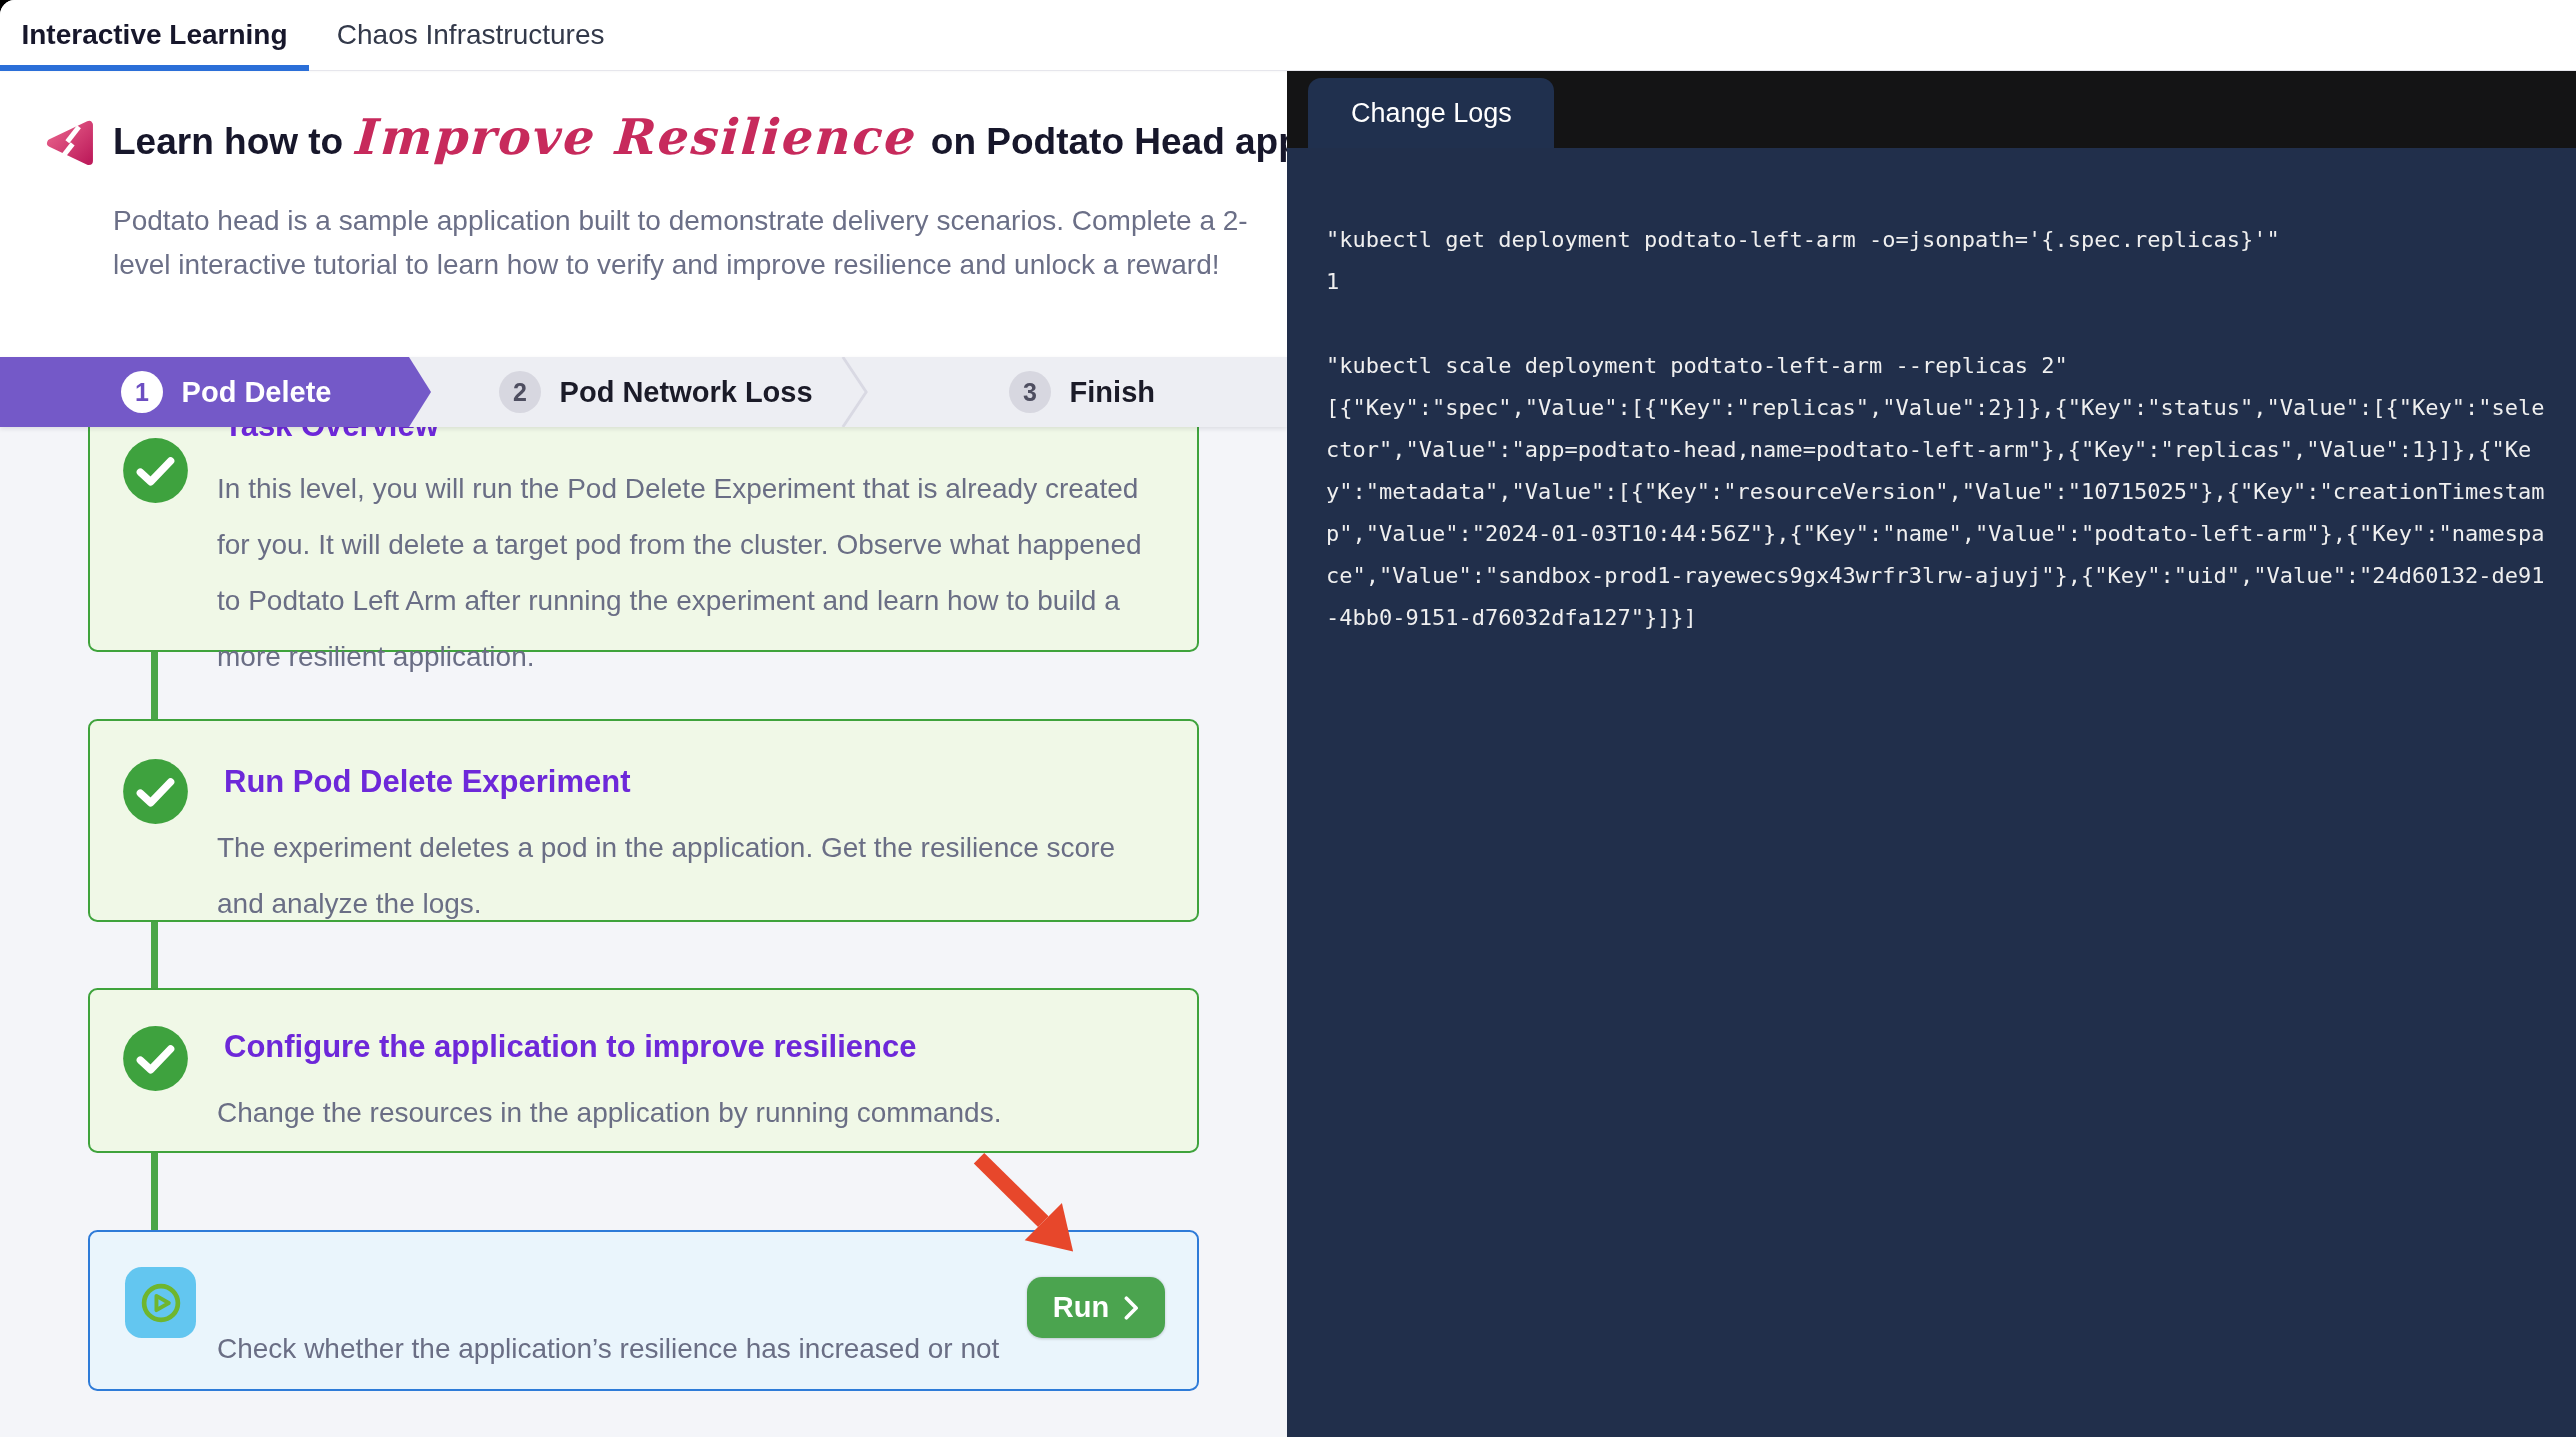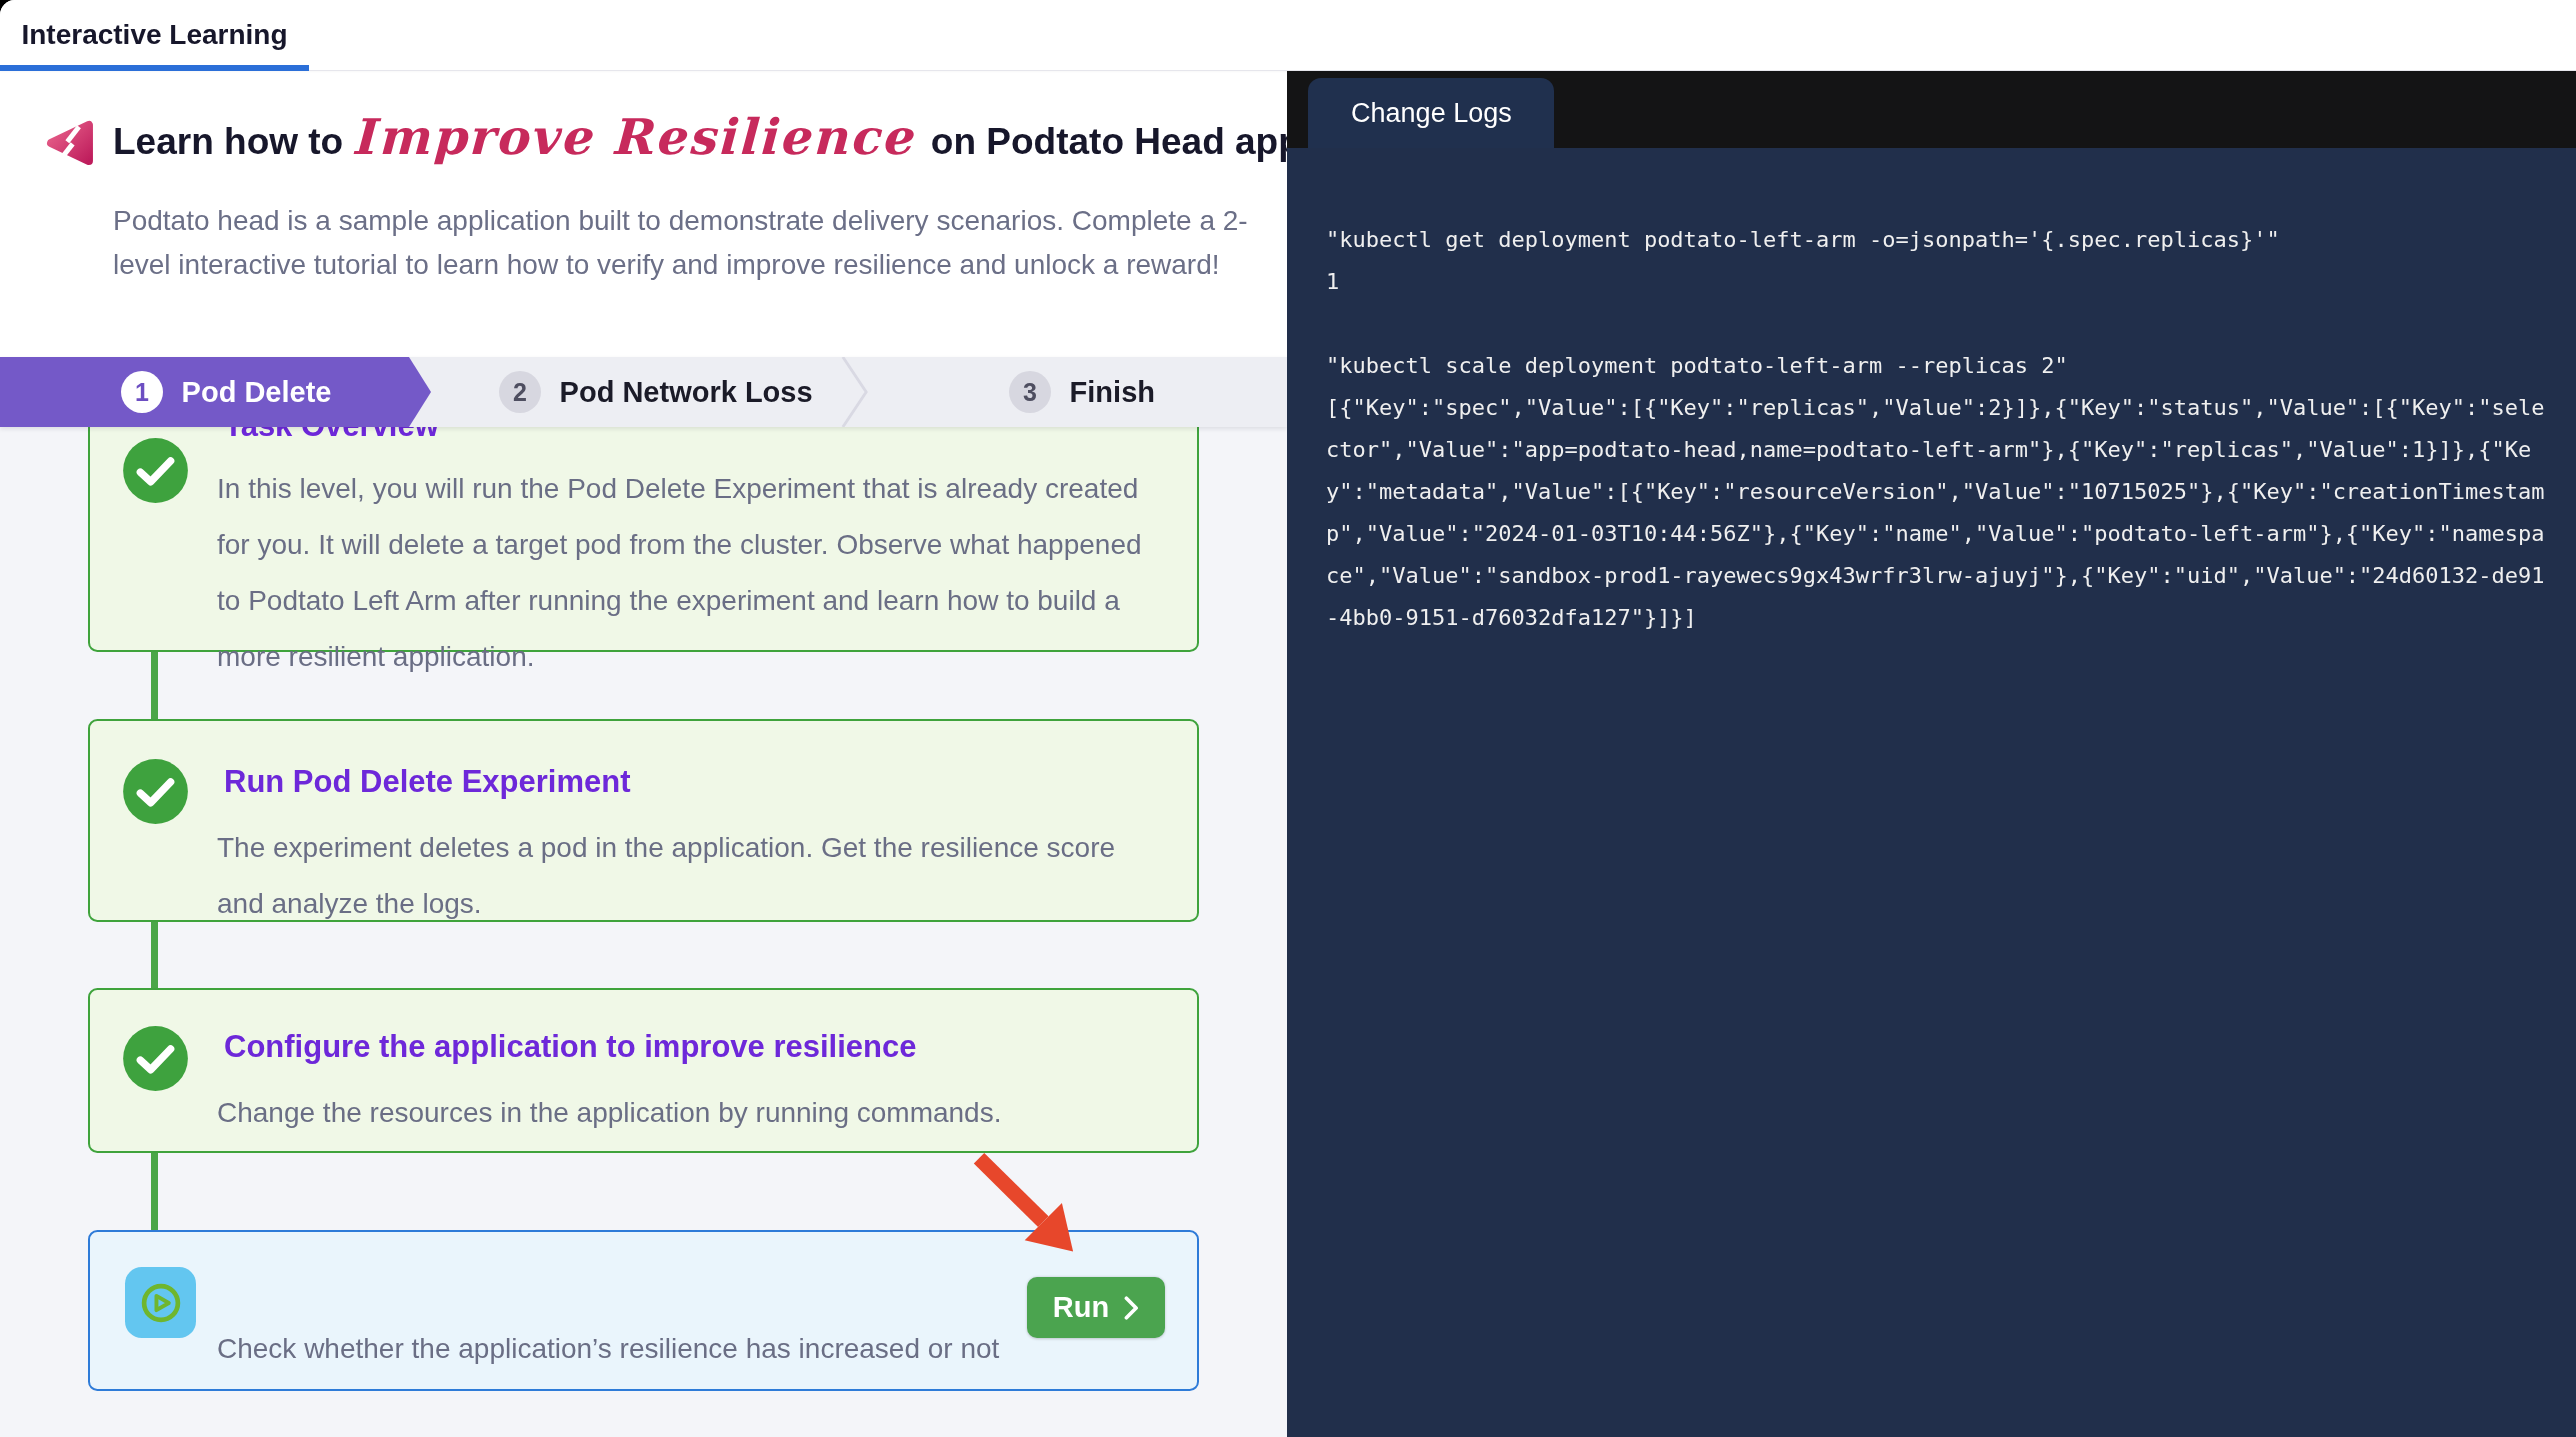--- a/index.html
+++ b/index.html
@@ -54,21 +54,21 @@
   .c1 .card-title{top:18.6px;}
   .c2 .card-title{top:43px;}
   .c3 .card-title{top:39px;}
   .c4 .card-title{top:32px;}
   .card-desc{position:absolute;left:127px;font-size:28px;line-height:56px;color:#6A6E85;width:939px;}
   .c1 .card-desc{top:72px;}
   .c2 .card-desc{top:99px;}
   .c3 .card-desc{top:95px;}
   .c4 .card-desc{top:89px;white-space:nowrap;}
   .play-tile{position:absolute;left:35px;top:35px;width:71px;height:71px;border-radius:16.7px;background:#63C6F0;display:flex;align-items:center;justify-content:center;}
-  .run-btn{position:absolute;left:937px;top:45px;width:138px;height:61px;background:#4BA44F;border:none;border-radius:10px;display:flex;align-items:center;justify-content:center;gap:15px;color:#fff;font-size:29px;font-weight:700;font-family:inherit;cursor:pointer;box-shadow:0 0.9px 2.8px rgba(0,0,0,.2);}
+  .run-btn{position:absolute;left:937px;top:45px;width:138px;height:61px;background:#4BA44F;border:none;border-radius:15px;display:flex;align-items:center;justify-content:center;gap:15px;color:#fff;font-size:29px;font-weight:700;font-family:inherit;cursor:pointer;box-shadow:0 0.9px 2.8px rgba(0,0,0,.2);}
 
   .vline{position:absolute;left:151px;width:6.5px;background:#4AA647;z-index:2;}
   .vl1{top:576px;height:76px;}
   .vl2{top:846px;height:76px;}
   .vl3{top:1078px;height:85px;}
 
   .red-arrow{position:absolute;left:966px;top:1078px;z-index:20;pointer-events:none;}
 
   
   .right{position:relative;width:1289px;height:1368px;flex:none;background:#212F4B;}
@@ -78,20 +78,23 @@
 </style>
 </head>
 <body>
 
 <div class="page">
 
   <div class="tabbar">
     <div class="tab t1">
       <span>Interactive Learning</span>
       <div class="tab-underline"></div>
+    </div>
+    <div class="tab t2">
+      <span>Chaos Infrastructures</span>
     </div>
   </div>
 
   <div class="main">
 
     <div class="left">
 
       <div class="left-header">
         <div class="litmus-icon">
           <svg width="54" height="54" viewBox="0 0 60 60">

